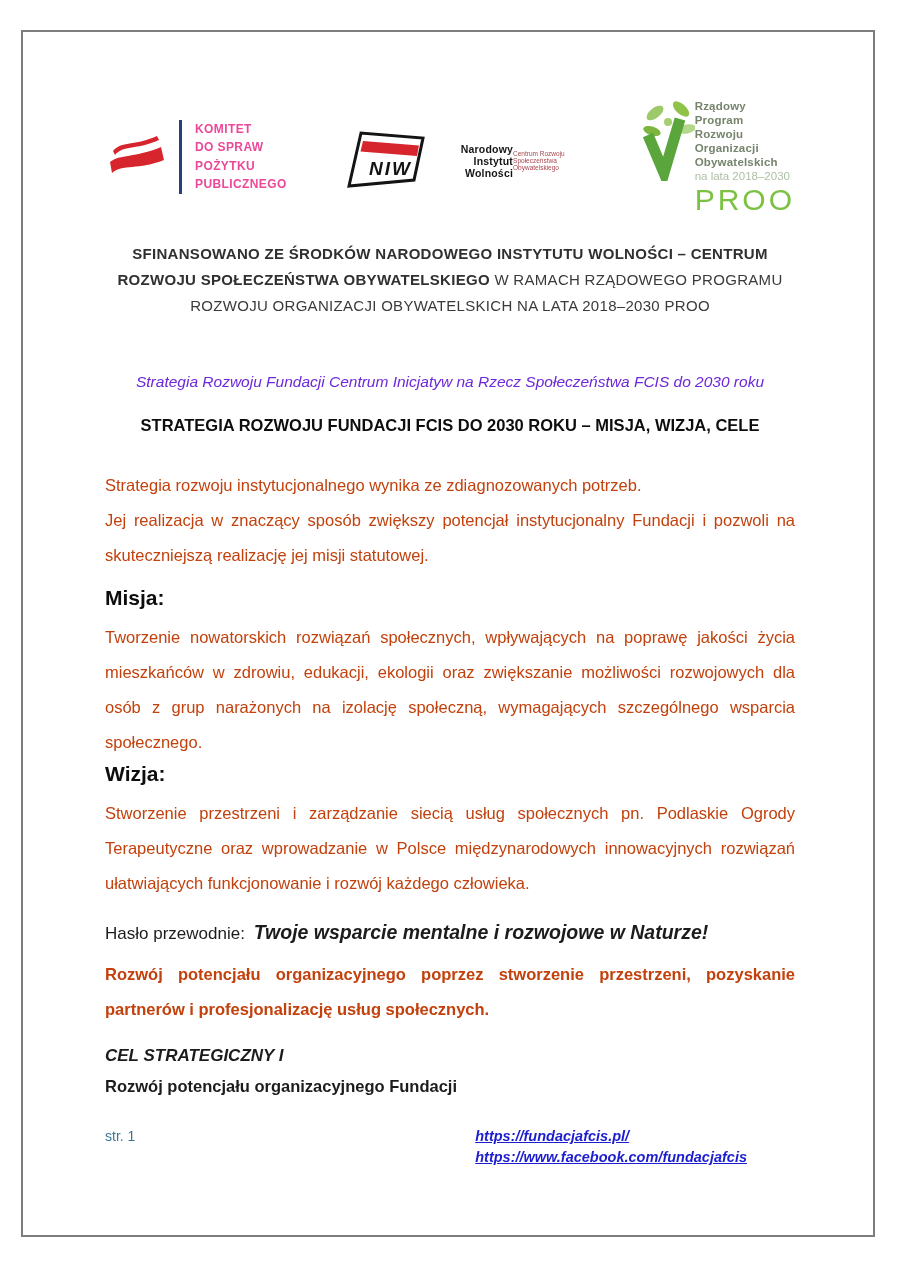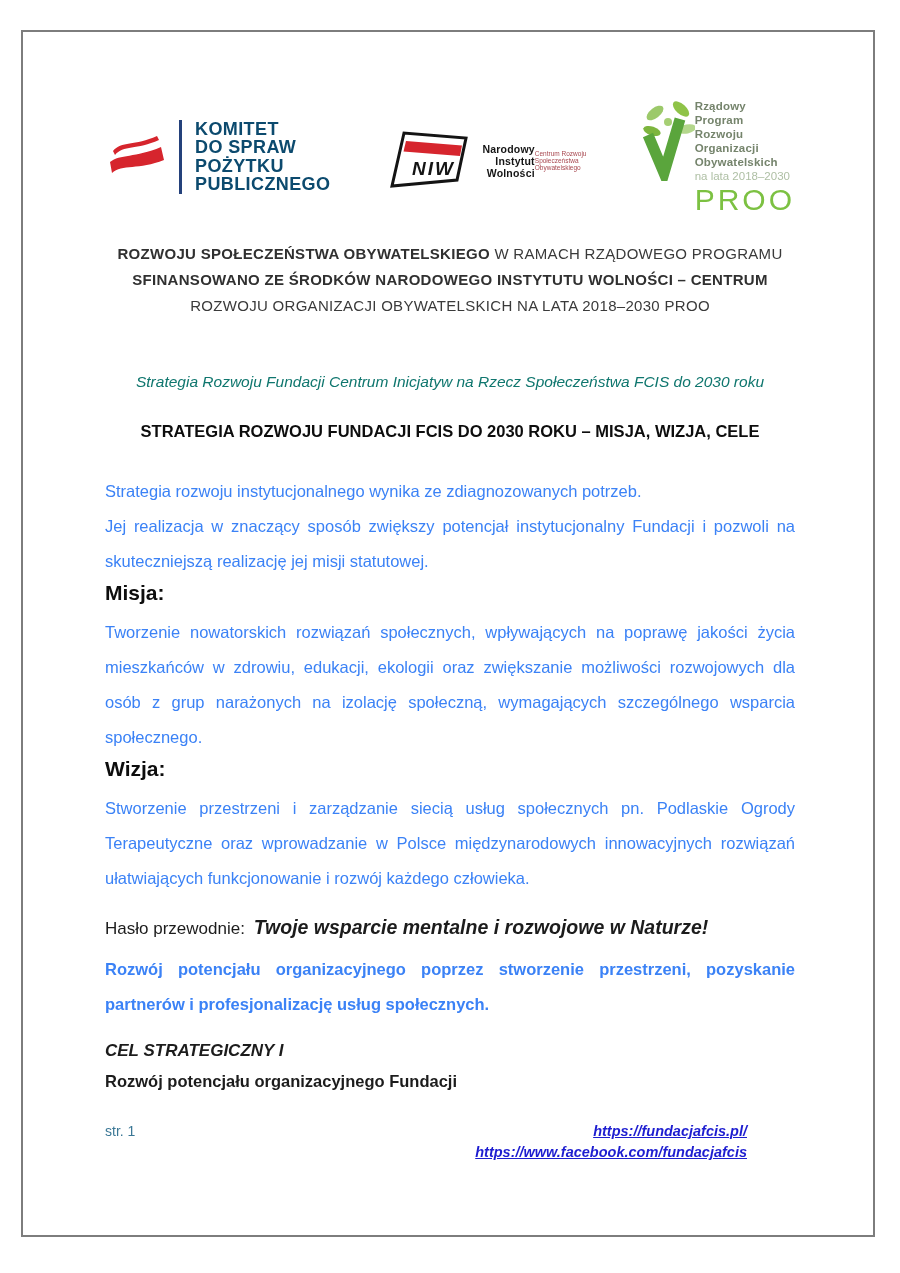--- a/index.html
+++ b/index.html
@@ -11,57 +11,57 @@
   .frame {
     position:absolute; left:21px; top:30px; width:854px; height:1207px;
     border:2px solid #7d7d7d; pointer-events:none;
   }
   .content { position:absolute; left:105px; top:0; width:690px; }
 
   
   .logo-row { margin-top:108px; height:97px; display:flex; align-items:center; justify-content:center; gap:46px; }
   .logo-komitet { display:flex; align-items:center; }
   .komitet-sep { width:3px; height:74px; background:#24417b; margin:0 13px 0 10px; }
-  .komitet-text { color:#0c4a6e; font-size:18px; line-height:18.5px; font-weight:600; letter-spacing:.4px; }
+  .komitet-text { color:#ec4899; font-size:12px; line-height:18.5px; font-weight:600; letter-spacing:.4px; }
   .komitet-text .heavy { font-weight:800; }
   .logo-niw { display:flex; flex-direction:row; align-items:center; margin-top:6px; }
   .niw-name { font-size:10.5px; font-weight:700; color:#151515; margin-top:2px; letter-spacing:.2px;text-align:right; }
   .niw-sub  { font-size:6.5px; color:#a8474f; margin-top:1px; }
   .logo-proo { display:flex; align-items:flex-start; gap:0; }
   .proo-text { padding-top:2px; }
   .proo-line { font-size:11.5px; font-weight:700; color:#75846c; line-height:14px; letter-spacing:.2px; }
   .proo-years { font-size:11.5px; color:#aebfa4; line-height:15px; margin-top:0; }
   .proo-big { font-size:30px; color:#7cc142; letter-spacing:3px; line-height:32px; font-weight:400; }
 
   
   .funding { margin-top:36px; text-align:center; font-size:15px; line-height:26px;
              color:#3a3a3a; letter-spacing:.3px; }
   .funding b { font-weight:700; color:#303030; }
 
   
-  .subtitle { margin-top:53px; text-align:center; font-style:italic; font-size:15.5px; line-height:20px; color:#0f766e; }
-  .doc-title { margin-top:28px; text-align:center; font-weight:700; font-size:16.5px; line-height:22px; color:#0d0d0d; }
+  .subtitle { margin-top:53px; text-align:center; font-style:italic; font-size:15.5px; line-height:20px; color:#6d28d9; }
+  .doc-title { margin-top:22px; text-align:center; font-weight:700; font-size:16.5px; line-height:22px; color:#0d0d0d; }
 
   
-  .body-par { font-size:16.5px; line-height:35px; text-align:justify; color:#3b82f6; }
+  .body-par { font-size:16.5px; line-height:35px; text-align:justify; color:#c2410c; }
   .intro { margin-top:32px; }
-  .sec-heading { margin-top:0; font-size:21px; font-weight:700; line-height:28px; color:#0d0d0d; }
+  .sec-heading { margin-top:11px; font-size:21px; font-weight:700; line-height:28px; color:#0d0d0d; }
   .sec-par { margin-top:8px; }
   .wizja-heading { margin-top:0; }
   .haslo { margin-top:16px; font-size:17px; line-height:30px; }
   .haslo-phrase { font-weight:700; font-style:italic; font-size:19.5px; margin-left:9px; }
   .cel-heading { margin-top:30px; font-size:17px; font-weight:700; line-height:24px; }
   .cel-par { margin-top:8px; font-weight:700; }
   .cel2-heading { margin-top:17px;font-style:italic; }
   .cel2-par { margin-top:6px; font-size:16.5px; font-weight:700; line-height:24px; }
 
   
   .footer { margin-top:28px; display:flex; justify-content:space-between; align-items:flex-start; }
   .page-num { font-size:14px; color:#3a7795; padding-top:2px; }
-  .links { text-align:right; padding-right:48px; }
+  .links { padding-right:48px; }
   .links a { display:block; font-size:14.5px; font-weight:700; font-style:italic;
              color:#1d1dd0; text-decoration:underline; line-height:21px; cursor:pointer; }
 </style>
 </head>
 <body>
 
 <div class="page">
   <div class="frame"></div>
 
   <div class="content">
@@ -111,22 +111,22 @@
           <div class="proo-line">Rządowy Program</div>
           <div class="proo-line">Rozwoju Organizacji</div>
           <div class="proo-line">Obywatelskich</div>
           <div class="proo-years">na lata 2018–2030</div>
           <div class="proo-big">PROO</div>
         </div>
       </div>
     </div>
 
     <div class="funding">
+      <div><b>SFINANSOWANO ZE ŚRODKÓW NARODOWEGO INSTYTUTU WOLNOŚCI – CENTRUM</b></div>
       <div><b>ROZWOJU SPOŁECZEŃSTWA OBYWATELSKIEGO</b><span> W RAMACH RZĄDOWEGO PROGRAMU</span></div>
-      <div><b>SFINANSOWANO ZE ŚRODKÓW NARODOWEGO INSTYTUTU WOLNOŚCI – CENTRUM</b></div>
       <div><span>ROZWOJU ORGANIZACJI OBYWATELSKICH NA LATA 2018–2030 PROO</span></div>
     </div>
 
     <div class="subtitle">Strategia Rozwoju Fundacji Centrum Inicjatyw na Rzecz Społeczeństwa FCIS do 2030 roku</div>
     <div class="doc-title">STRATEGIA ROZWOJU FUNDACJI FCIS DO 2030 ROKU – MISJA, WIZJA, CELE</div>
 
     <div class="body-par intro">
       <div>Strategia rozwoju instytucjonalnego wynika ze zdiagnozowanych potrzeb.</div>
       <div>Jej realizacja w znaczący sposób zwiększy potencjał instytucjonalny Fundacji i pozwoli na skuteczniejszą realizację jej misji statutowej.</div>
     </div>

